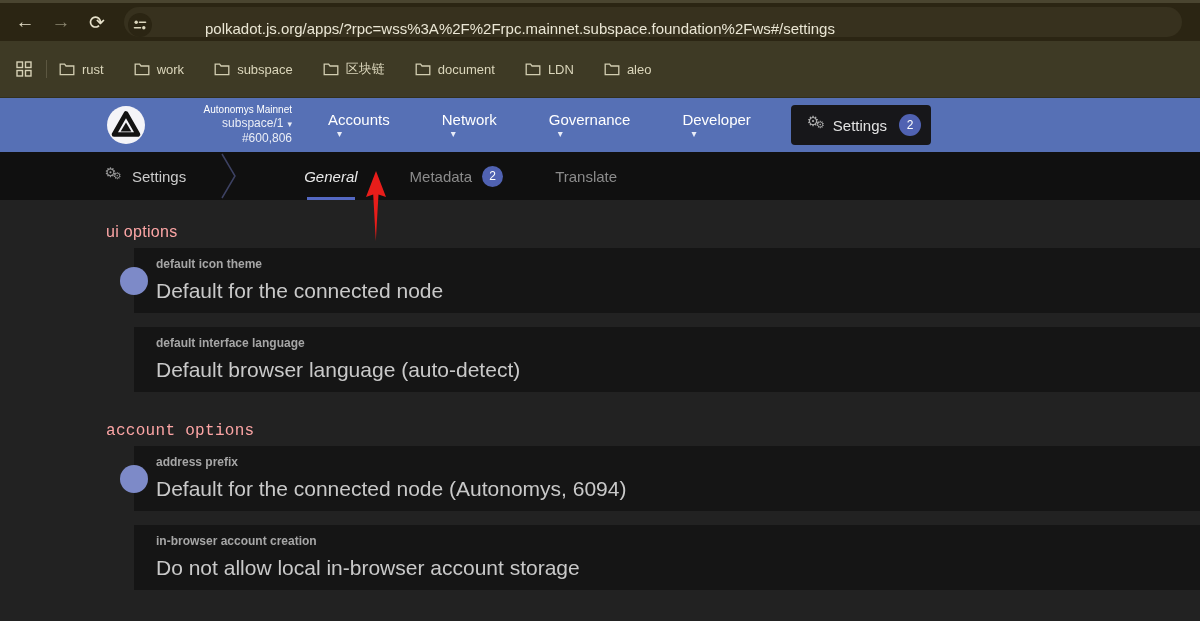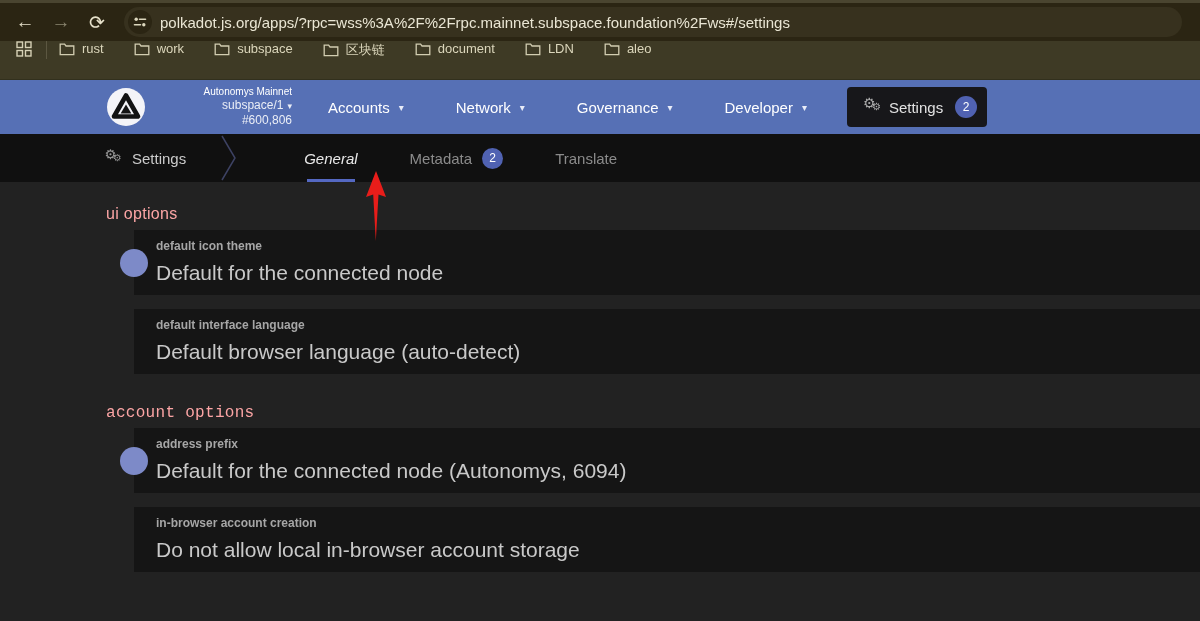--- a/index.html
+++ b/index.html
@@ -18,52 +18,52 @@
   }
   .nav-btn {
     width:30px; height:30px; display:flex; align-items:center; justify-content:center;
     color:#e6e1cb; font-size:19px; border-radius:50%; cursor:pointer; flex:0 0 auto;
     margin-right:6px; user-select:none;
   }
   .nav-btn.dim { color:#8d8871; }
   .url-pill {
     flex:1; height:30px; margin-left:6px; border-radius:15px;
     background:var(--url-pill,#37311e);
-    display:flex; align-items:center; padding:0 14px 0 4px;
+    display:flex; align-items:flex-end; padding:0 14px 0 4px;gap:45px;
   }
   .site-info {
     width:24px; height:24px; border-radius:50%; display:flex; align-items:center;
     justify-content:center; margin-right:8px; background:#2b2513;
   }
   .url-text { color:#eae6d4; font-size:15px; white-space:nowrap; overflow:hidden; }
 
   .bookmarks {
-    height:39px; background:var(--chrome-bookmarks,#3e3a25);
-    display:flex; align-items:flex-start; padding-left:16px;
+    height:57px; background:var(--chrome-bookmarks,#3e3a25);
+    display:flex; align-items:center; padding-left:16px;
     border-bottom:1px solid #32301d;
   }
   .bm-divider { width:1px; height:18px; background:#5c5741; margin:0 12px 0 14px; }
   .bm-item { display:flex; align-items:center; margin-right:30px; cursor:pointer; }
   .bm-item svg { margin-right:7px; }
   .bm-label { color:#dbd6bb; font-size:13px; white-space:nowrap; }
 
   
   .app-header {
     height:54px; background:var(--header-bg,#5670b5);
     display:flex; align-items:center;
   }
   .logo-wrap { margin-left:106px; width:40px; height:40px; flex:0 0 auto; cursor:pointer; }
   .chain-block { width:134px; margin-left:12px; text-align:right; cursor:pointer; line-height:1.25; }
   .chain-name { color:#ffffff; font-size:10px; white-space:nowrap; }
   .chain-sub { color:rgba(255,255,255,.88); font-size:12px; }
   .chain-sub .caret { font-size:9px; margin-left:4px; }
   .main-nav { display:flex; align-items:center; margin-left:36px; }
   .nav-item {
-    display:flex; align-items:center; color:#ffffff; font-size:15px;
-    margin-right:52px; cursor:pointer; white-space:nowrap;
+    display:flex; align-items:flex-start; color:#ffffff; font-size:15px;
+    margin-right:52px; cursor:pointer; white-space:nowrap;flex-direction:column;
   }
   .nav-item .caret { font-size:10px; margin-left:9px; color:#e8ecf8; }
   .settings-btn {
     margin-left:-12px; height:40px; background:var(--settings-button-bg,#17171a);
     border-radius:4px; display:flex; align-items:center; padding:0 10px 0 16px; cursor:pointer;
   }
   .gears { position:relative; width:22px; height:20px; color:#ababab; }
   .gears .g1 { position:absolute; left:0; top:-2px; font-size:14px; }
   .gears .g2 { position:absolute; left:9px; top:4px; font-size:10px; }
   .settings-btn .lbl { color:#e2e2e2; font-size:15px; margin:0 12px 0 4px; }

